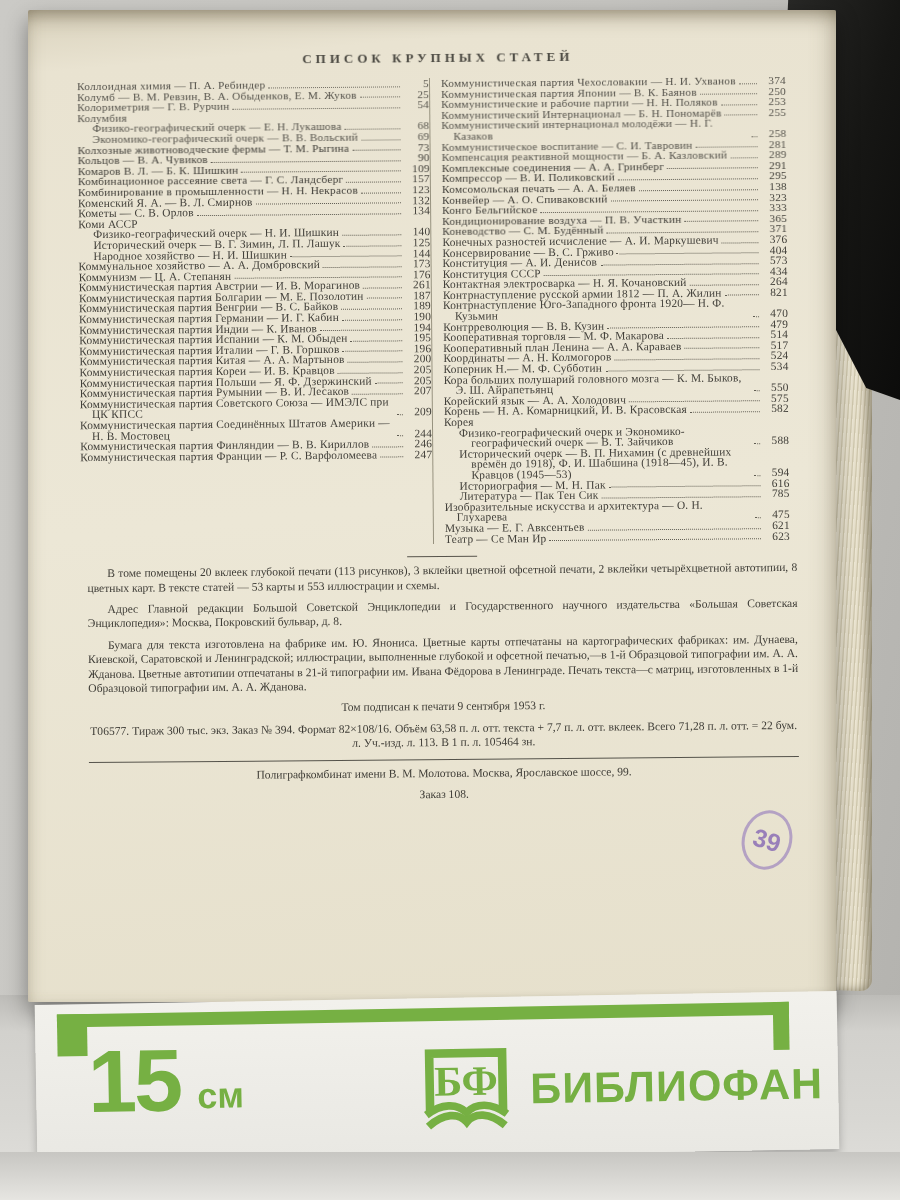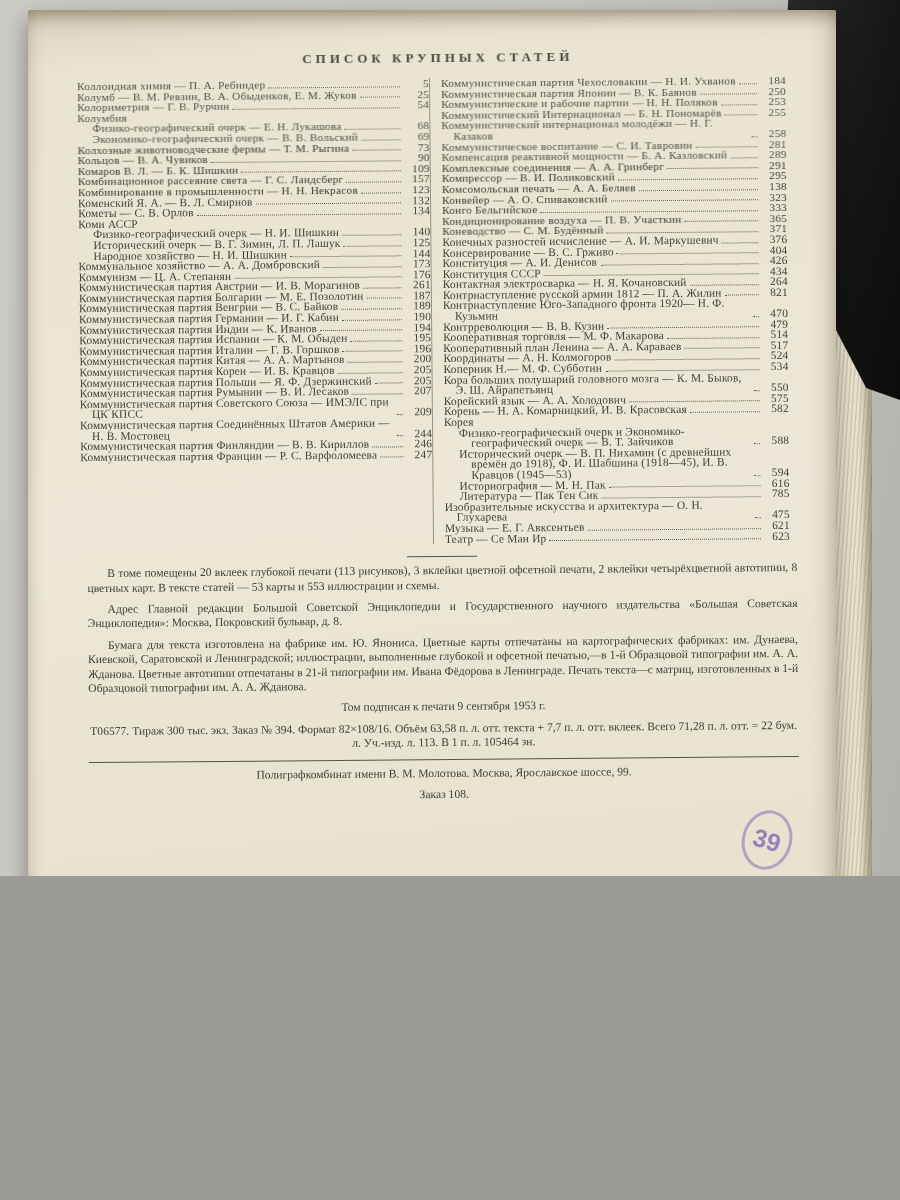--- a/index.html
+++ b/index.html
@@ -1,16 +1,16 @@
 <!DOCTYPE html>
 <html style="--green: #76b043;"><head>
 <meta charset="utf-8">
 <style>
   html,body{margin:0;padding:0;background:#9b9a96;}
-  #photo{position:relative;width:900px;height:876px;overflow:hidden;
+  #photo{position:relative;width:900px;height:1200px;overflow:hidden;
          background:linear-gradient(100deg,#cbcac6 0%,#c6c5c1 55%,#b3b2ae 100%);
          font-family:"Liberation Serif","DejaVu Serif",serif;}
   
   .table-surface{position:absolute;left:0;top:995px;width:900px;height:205px;
          background:linear-gradient(180deg,#bdbcb8 0%,#d2d1cd 18%,#d8d7d3 60%,#e2e1dd 100%);}
   .bottom-strip{position:absolute;left:0;top:1152px;width:900px;height:48px;
          background:linear-gradient(180deg,#c7c6c2,#e6e5e1);}
   .page-edges{position:absolute;left:796px;top:22px;width:76px;height:968px;
          transform:skewY(2.2deg);border-radius:0 10px 12px 0;
          background:repeating-linear-gradient(94deg,#efe9d6 0px,#e8e1cc 2px,#cfc7ac 3px,#e3dcc6 4px);
@@ -56,21 +56,21 @@
   :root{--green:#76b043;}
   .ruler-card{position:absolute;left:36px;top:998px;width:802px;height:158px;
          background:linear-gradient(180deg,#f2f1ec,#e9e8e3);transform:rotate(-1deg);
          box-shadow:0 4px 8px rgba(0,0,0,.25);}
   .ruler-bar{position:absolute;left:22px;top:10px;width:732px;height:13px;background:var(--green);}
   .ruler-bar .tick-left{position:absolute;left:0;top:0;width:30px;height:42px;background:var(--green);}
   .ruler-bar .tick-right{position:absolute;right:0;top:0;width:16px;height:48px;background:var(--green);}
   .ruler-value{position:absolute;left:52px;top:32px;display:flex;align-items:flex-end;color:var(--green);
          font-family:"Liberation Sans",sans-serif;font-weight:bold;}
   .ruler-value .val{font-size:88px;line-height:92px;letter-spacing:-3px;}
-  .ruler-value .unit{font-size:36px;line-height:60px;margin-left:6px;}
+  .ruler-value .unit{font-size:36px;line-height:60px;margin-left:17px;}
   .brand{position:absolute;left:382px;top:44px;display:flex;align-items:center;color:var(--green);}
   .brand svg{width:96px;height:96px;flex:none;}
   .brand .name{font-family:"Liberation Sans",sans-serif;font-weight:bold;
          font-size:43px;letter-spacing:1px;margin-left:16px;}
 </style>
 </head>
 <body>
 
 <div id="photo">
 
@@ -247,21 +247,21 @@
             <div class="entry">
               <span class="txt">Коммунистическая партия Франции — Р. С. Варфоломеева</span>
               <span class="leader"></span>
               <span class="num">247</span>
             </div>
           </div>
         <div class="col right" id="right-col">
             <div class="entry bl2">
               <span class="txt">Коммунистическая партия Чехословакии — Н. И. Ухванов</span>
               <span class="leader"></span>
-              <span class="num">184</span>
+              <span class="num">374</span>
             </div>
             <div class="entry bl2">
               <span class="txt">Коммунистическая партия Японии — В. К. Баянов</span>
               <span class="leader"></span>
               <span class="num">250</span>
             </div>
             <div class="entry bl2">
               <span class="txt">Коммунистические и рабочие партии — Н. Н. Поляков</span>
               <span class="leader"></span>
               <span class="num">253</span>
@@ -327,21 +327,21 @@
               <span class="num">376</span>
             </div>
             <div class="entry">
               <span class="txt">Консервирование — В. С. Грживо</span>
               <span class="leader"></span>
               <span class="num">404</span>
             </div>
             <div class="entry">
               <span class="txt">Конституция — А. И. Денисов</span>
               <span class="leader"></span>
-              <span class="num">426</span>
+              <span class="num">573</span>
             </div>
             <div class="entry">
               <span class="txt">Конституция СССР</span>
               <span class="leader"></span>
               <span class="num">434</span>
             </div>
             <div class="entry">
               <span class="txt">Контактная электросварка — Н. Я. Кочановский</span>
               <span class="leader"></span>
               <span class="num">264</span>

